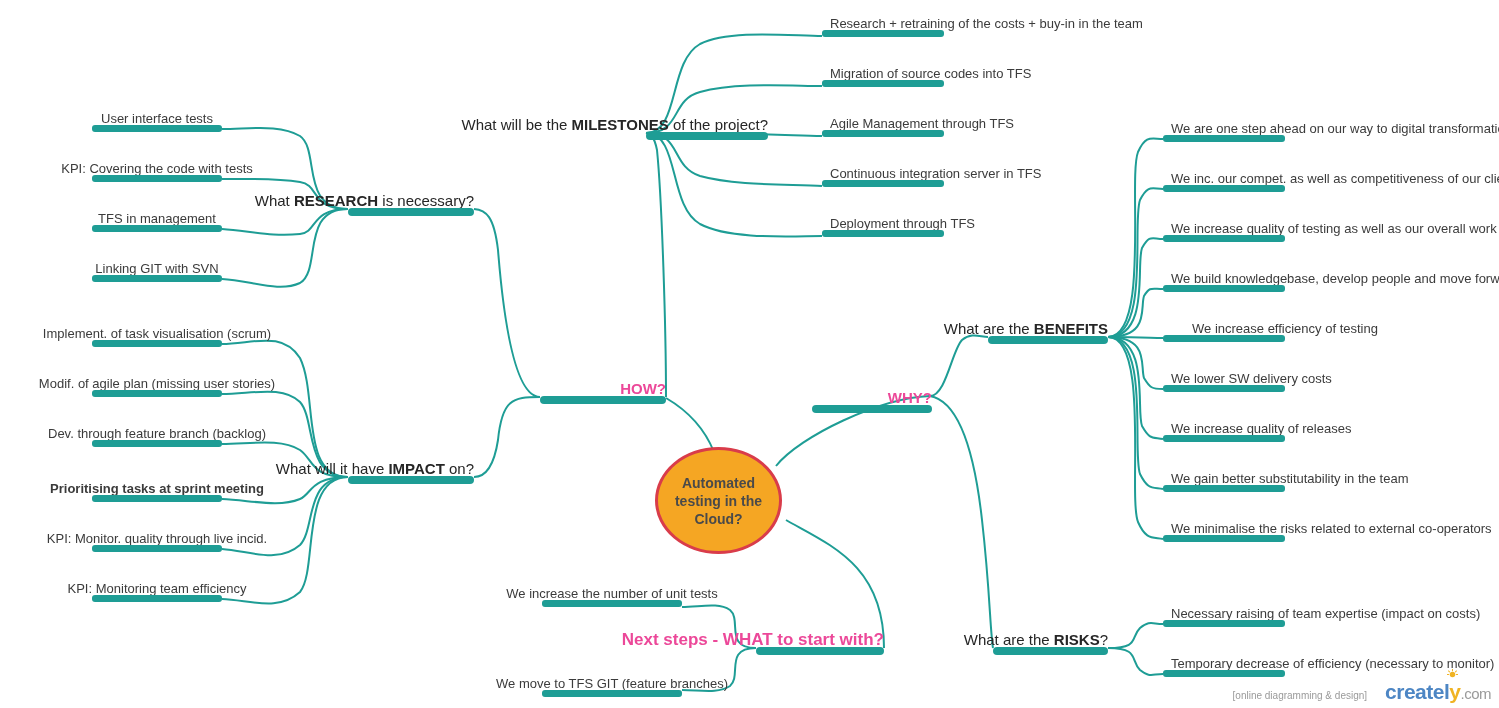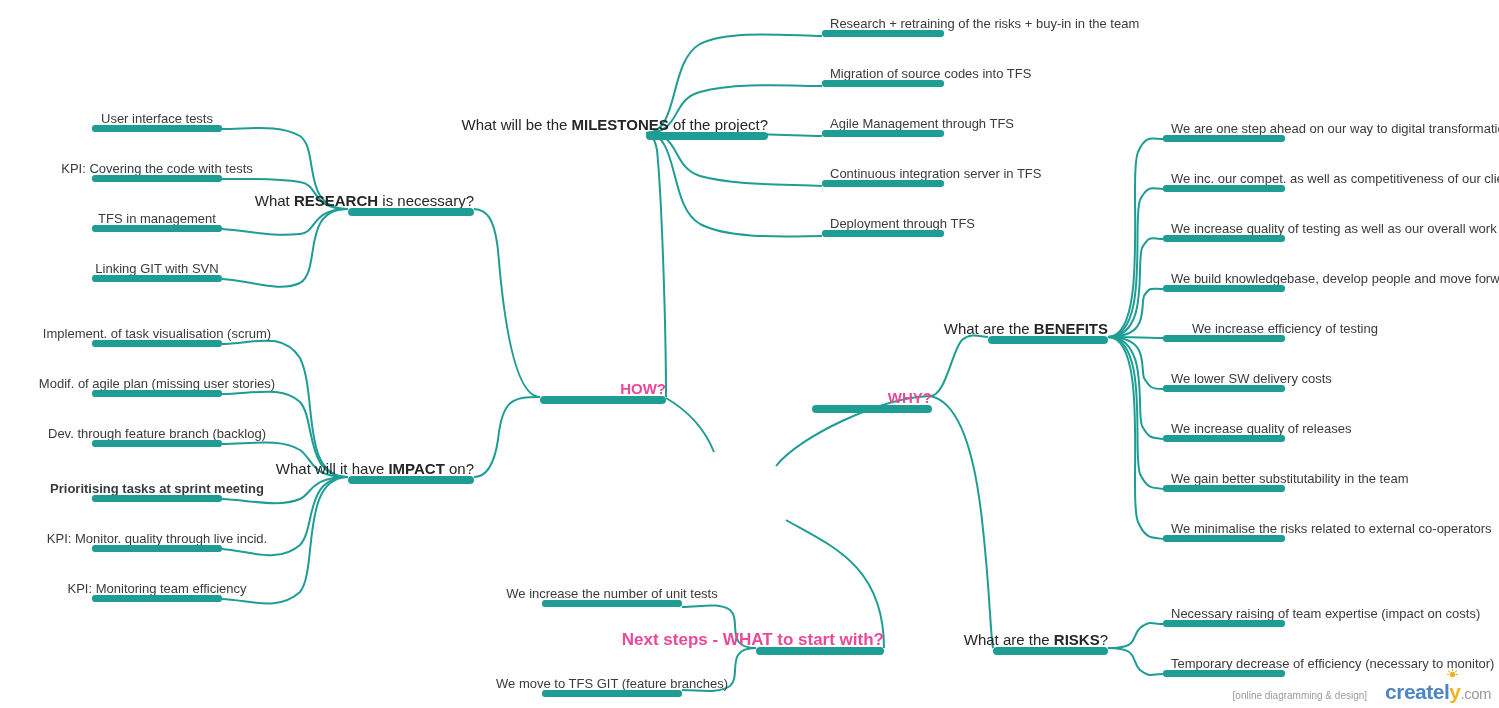--- a/index.html
+++ b/index.html
@@ -115,20 +115,23 @@
       <path d="M1108 337 C 1150 337, 1128 496, 1138 522 C 1146 540, 1152 537, 1163 539"></path>
 
       <path d="M1108 648 C 1140 648, 1130 638, 1140 628 C 1150 620, 1152 624, 1163 624"></path>
       <path d="M1108 648 C 1140 648, 1130 660, 1140 670 C 1150 678, 1152 674, 1163 674"></path>
 
       <path d="M756 648 C 724 648, 742 620, 730 610 C 718 602, 700 607, 682 607"></path>
       <path d="M756 648 C 724 648, 742 676, 730 686 C 718 694, 700 690, 682 690"></path>
     </g>
   </svg>
 
+  <div id="center">
+    <div class="ctext">Automated testing in the Cloud?</div>
+  </div>
 
   <div class="branch purple ralign" style="left:540px;top:382px;width:126px;height:22px;">
     <span class="blbl">HOW?</span>
     <span class="bbar" style="width:126px;"></span>
   </div>
 
   <div class="branch purple ralign" style="left:812px;top:391px;width:120px;height:22px;">
     <span class="blbl">WHY?</span>
     <span class="bbar" style="width:120px;"></span>
   </div>
@@ -199,21 +202,21 @@
   <div class="node centr" style="left:92px;top:530px;width:130px;height:22px;">
     <span class="lbl">KPI: Monitor. quality through live incid.</span>
     <span class="bar" style="width:130px;"></span>
   </div>
   <div class="node centr" style="left:92px;top:580px;width:130px;height:22px;">
     <span class="lbl">KPI: Monitoring team efficiency</span>
     <span class="bar" style="width:130px;"></span>
   </div>
 
   <div class="node right" style="left:822px;top:15px;width:122px;height:22px;">
-    <span class="lbl" style="left:8px;">Research + retraining of the risks + buy-in in the team</span>
+    <span class="lbl" style="left:8px;">Research + retraining of the costs + buy-in in the team</span>
     <span class="bar" style="width:122px;"></span>
   </div>
   <div class="node right" style="left:822px;top:65px;width:122px;height:22px;">
     <span class="lbl" style="left:8px;">Migration of source codes into TFS</span>
     <span class="bar" style="width:122px;"></span>
   </div>
   <div class="node right" style="left:822px;top:115px;width:122px;height:22px;">
     <span class="lbl" style="left:8px;">Agile Management through TFS</span>
     <span class="bar" style="width:122px;"></span>
   </div>

